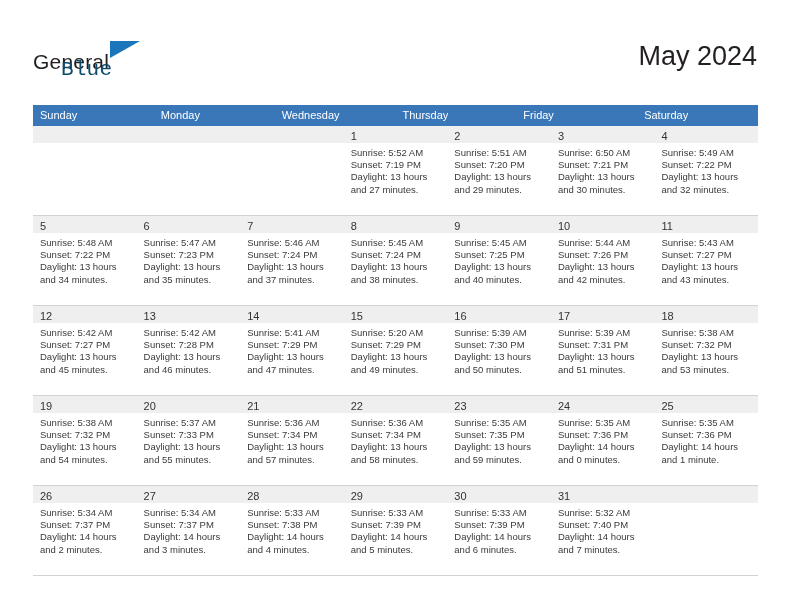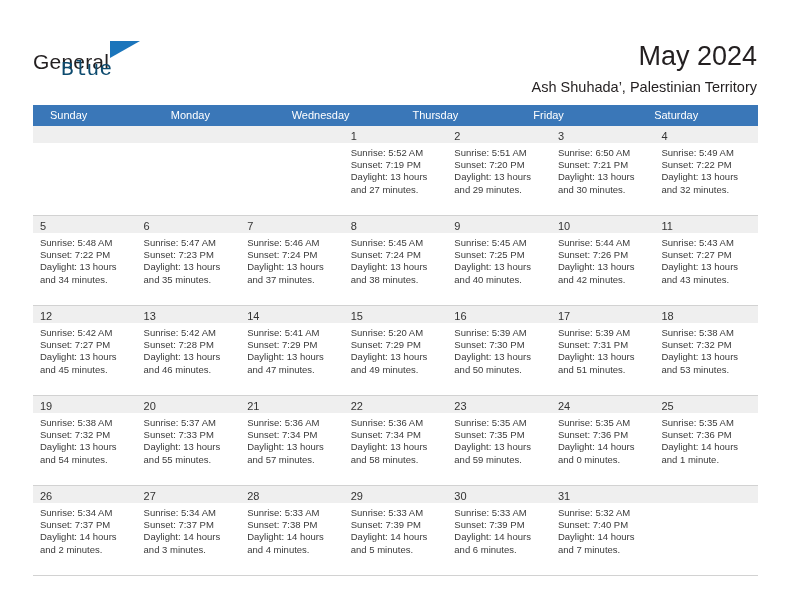--- a/index.html
+++ b/index.html
@@ -93,21 +93,21 @@
   .weekdays {
     display: flex;
     background: #3a77b8;
     height: 21px;
   }
   .weekday {
     flex: 1 1 0;
     color: #ffffff;
     font-size: 11px;
     line-height: 21px;
-    padding-left: 17px;
+    padding-left: 7px;
     box-sizing: border-box;
     white-space: nowrap;
     overflow: hidden;
   }
   .week {
     display: flex;
     height: 90px;
     border-bottom: 1px solid #d2d2d2;
     box-sizing: border-box;
   }
@@ -148,21 +148,20 @@
   <div class="header">
 
     <div class="brand">
       <span class="brand-general">General</span>
       <span class="brand-flag"></span>
       <span class="brand-blue">Blue</span>
     </div>
 
     <div class="title-block">
       <div class="cal-title">May 2024</div>
-      <div class="cal-subtitle">Ash Shuhada’, Palestinian Territory</div>
     </div>
 
   </div>
 
   <div class="calendar">
     <div class="weekdays" id="weekday-row">
         <div class="weekday">Sunday</div>
         <div class="weekday">Monday</div>
         <div class="weekday">Wednesday</div>
         <div class="weekday">Thursday</div>

